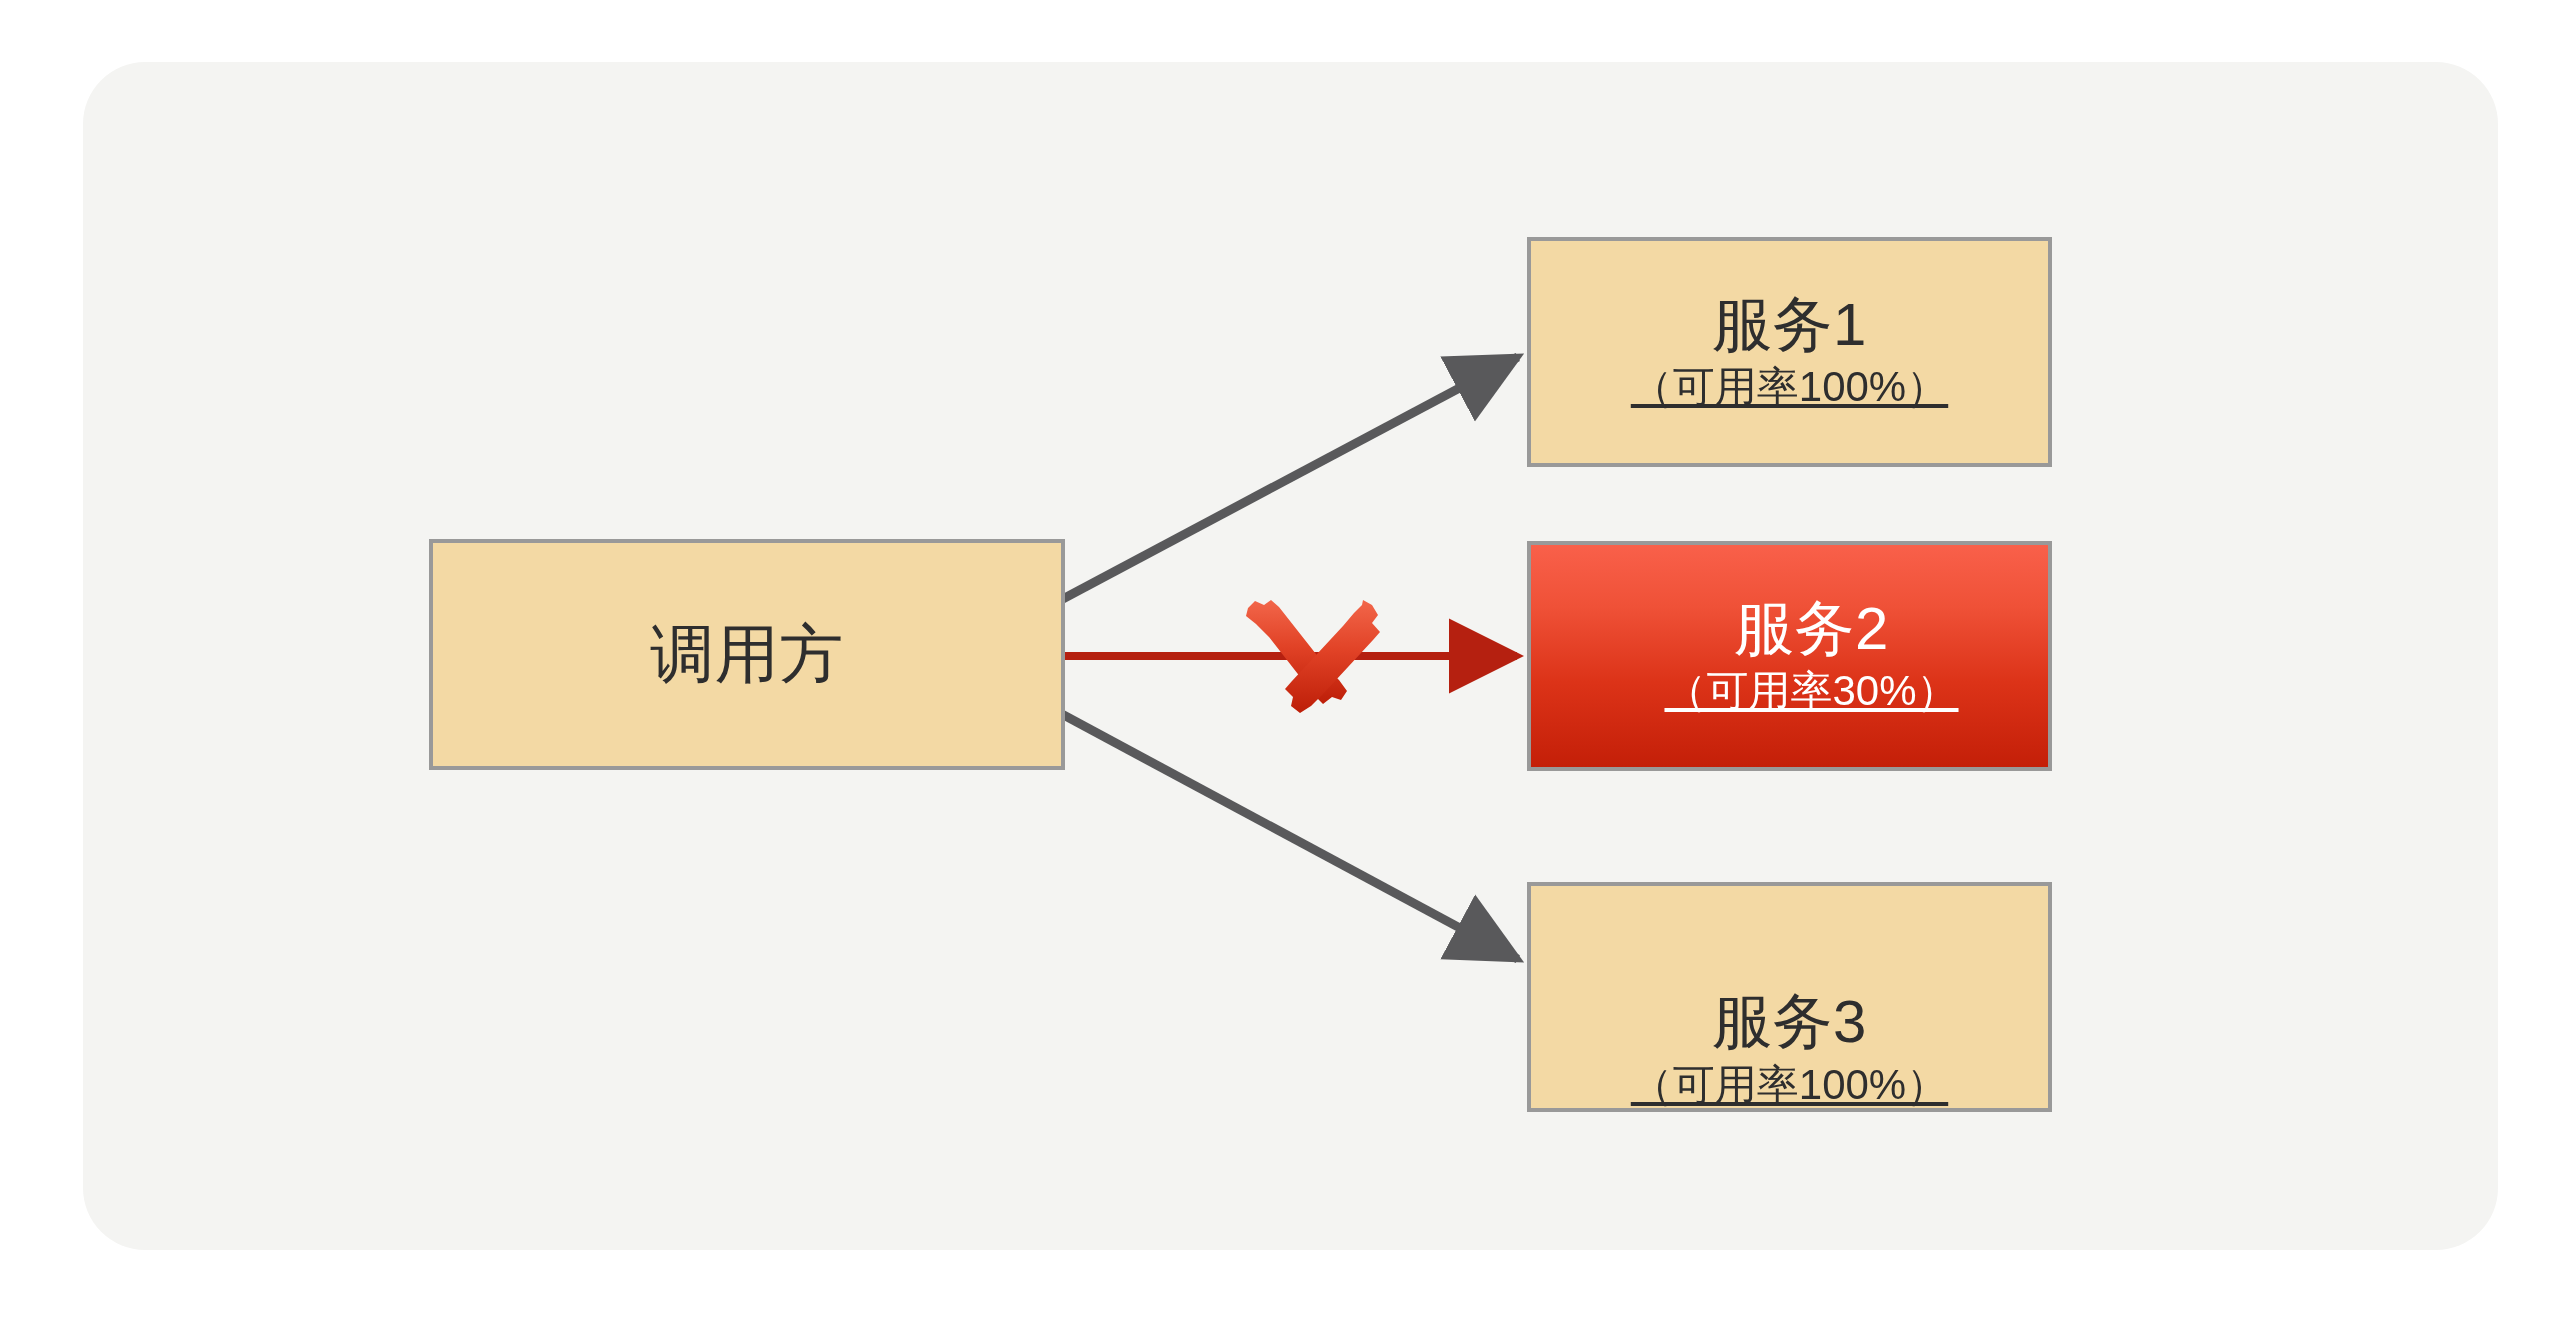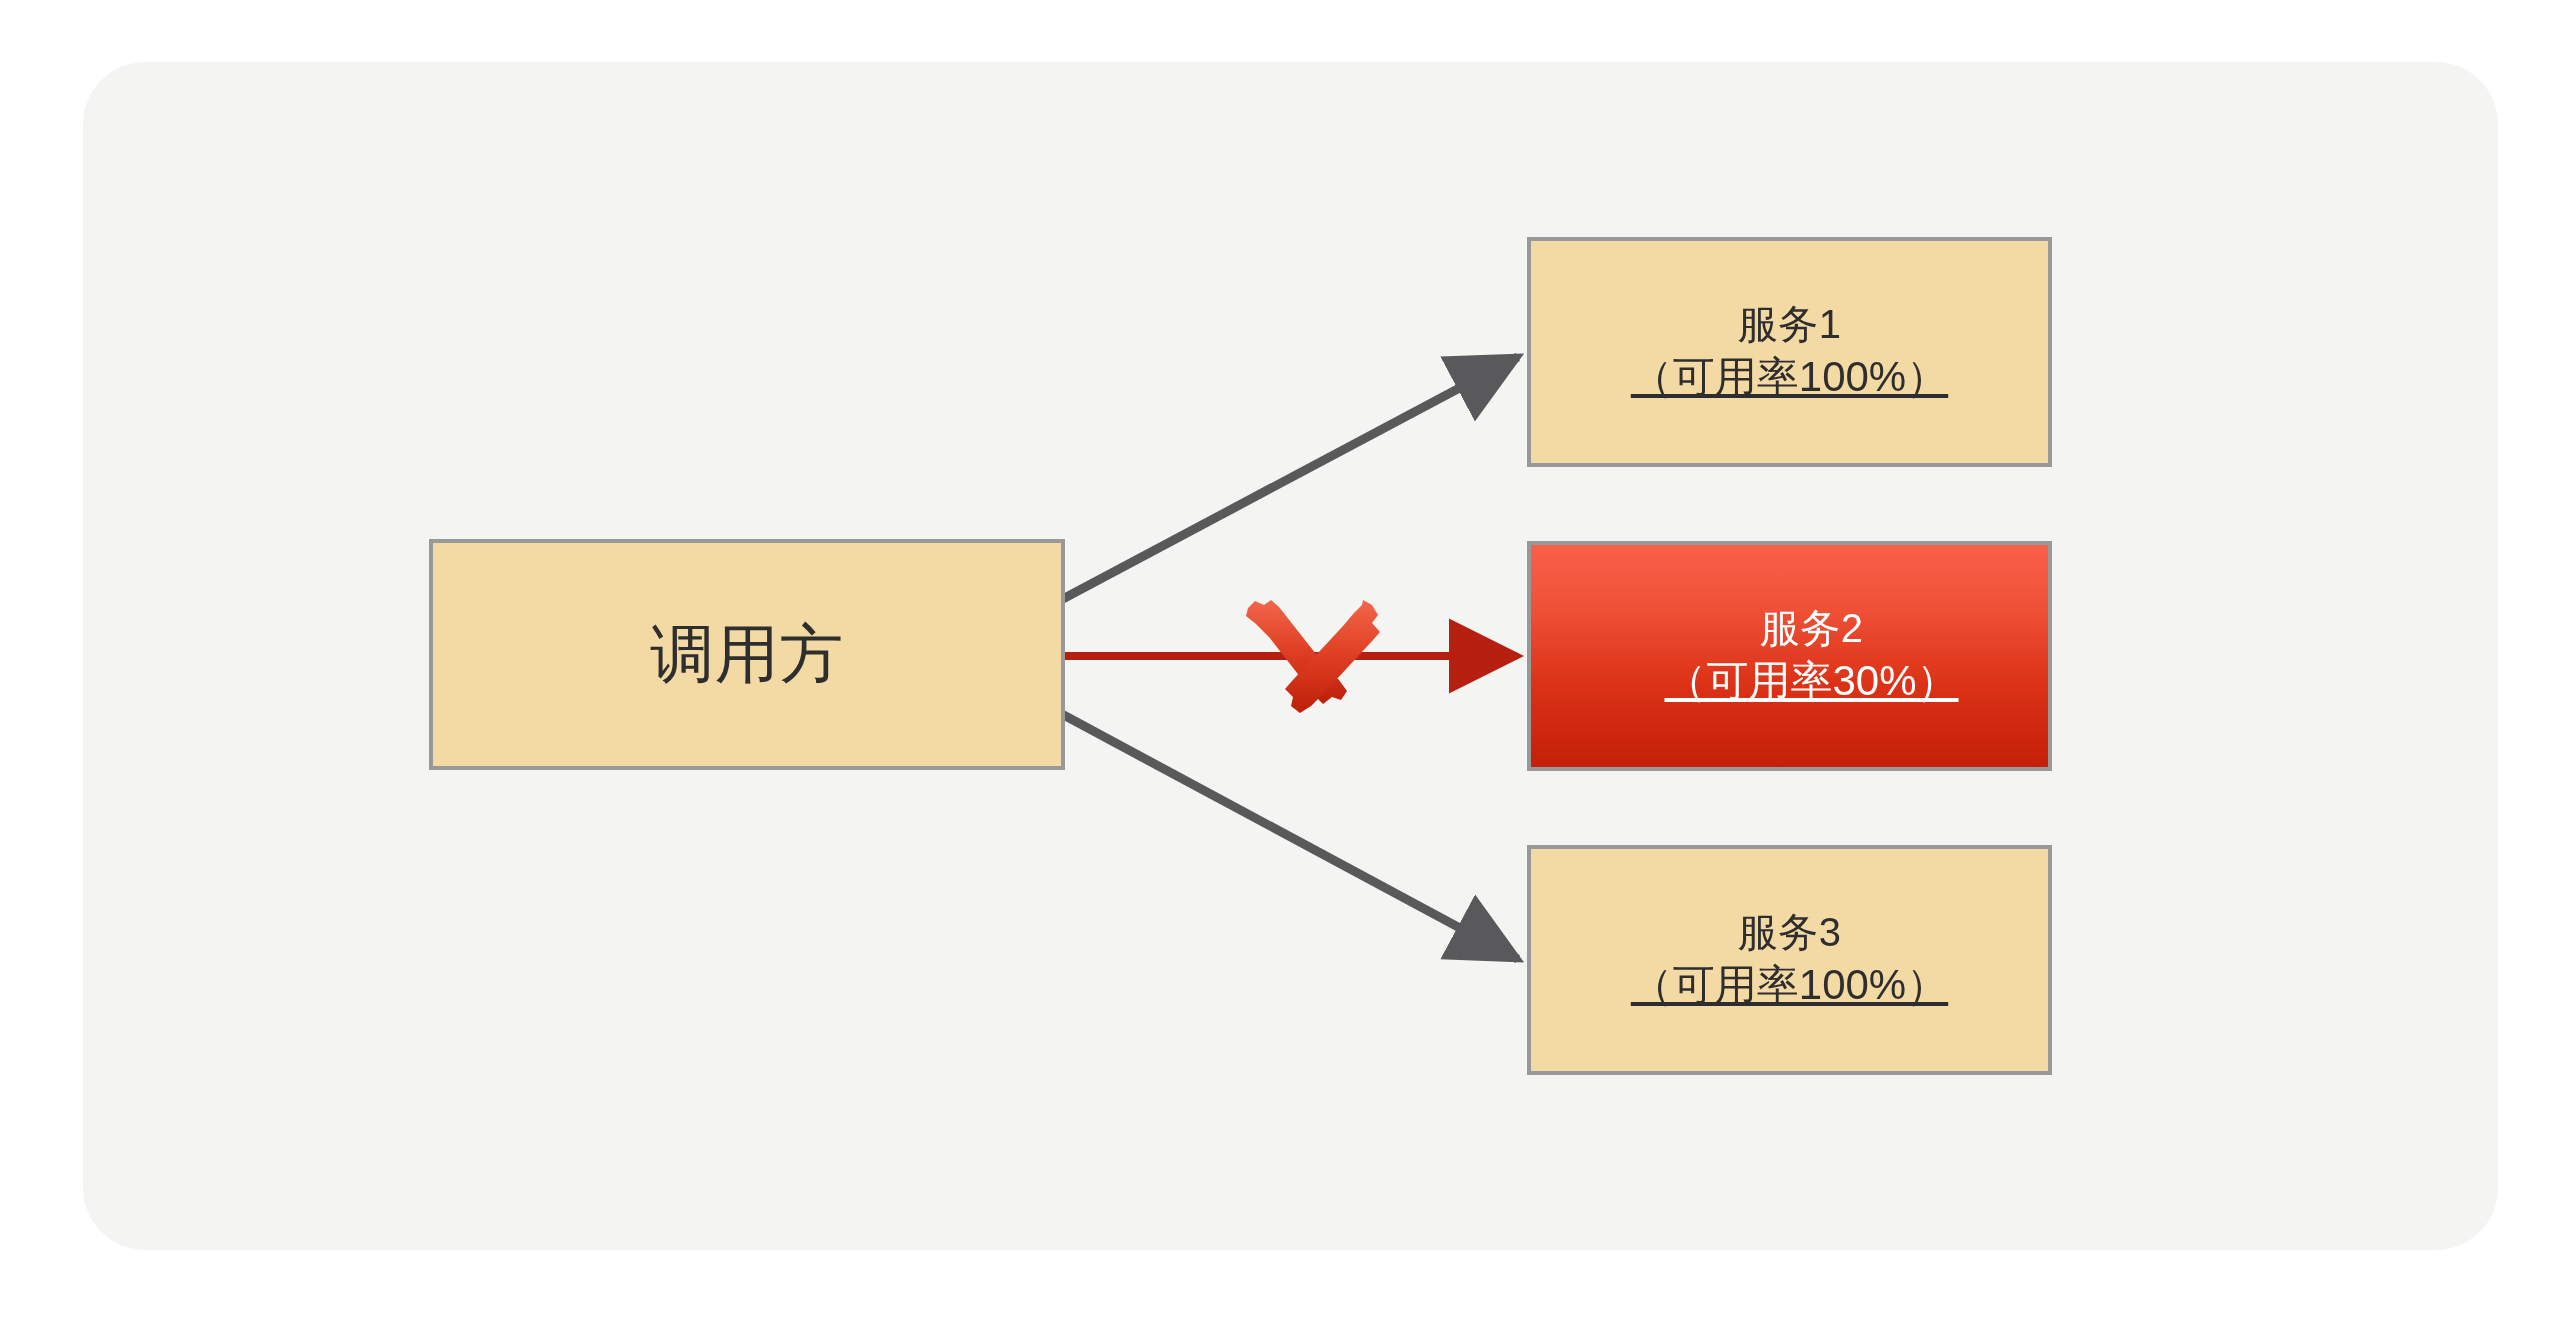--- a/index.html
+++ b/index.html
@@ -47,21 +47,21 @@
     text-align: center;
   }
   .node.beige {
     background: #f3d9a4;
   }
   .node.red {
     background: linear-gradient(to bottom, #f9604a 0%, #ef5137 28%, #dc3318 62%, #c41f08 100%);
     padding-left: 44px;
   }
   .node-title {
-    font-size: 40px;
+    font-size: 60px;
     line-height: 1.04;
     color: #2e2e2e;
     letter-spacing: 0.5px;
   }
   .node.red .node-title { color: #ffffff; }
   .node-sub {
     font-size: 42px;
     line-height: 1.1;
     color: #2e2e2e;
     margin-top: 8px;
@@ -73,21 +73,21 @@
   #caller {
     left: 429px;
     top: 539px;
     width: 636px;
     height: 231px;
   }
   #caller .node-title { font-size: 64px; }
 
   #svc1 { left: 1527px; top: 237px;  width: 525px; height: 230px; }
   #svc2 { left: 1527px; top: 541px;  width: 525px; height: 230px; }
-  #svc3 { left: 1527px; top: 845px;  width: 525px; height: 230px; }
+  #svc3 { left: 1527px; top: 882px;  width: 525px; height: 230px; justify-content: flex-end; }
 
   
   #x-mark {
     position: absolute;
     left: 1235px;
     top: 596px;
     width: 160px;
     height: 120px;
   }
 </style>

